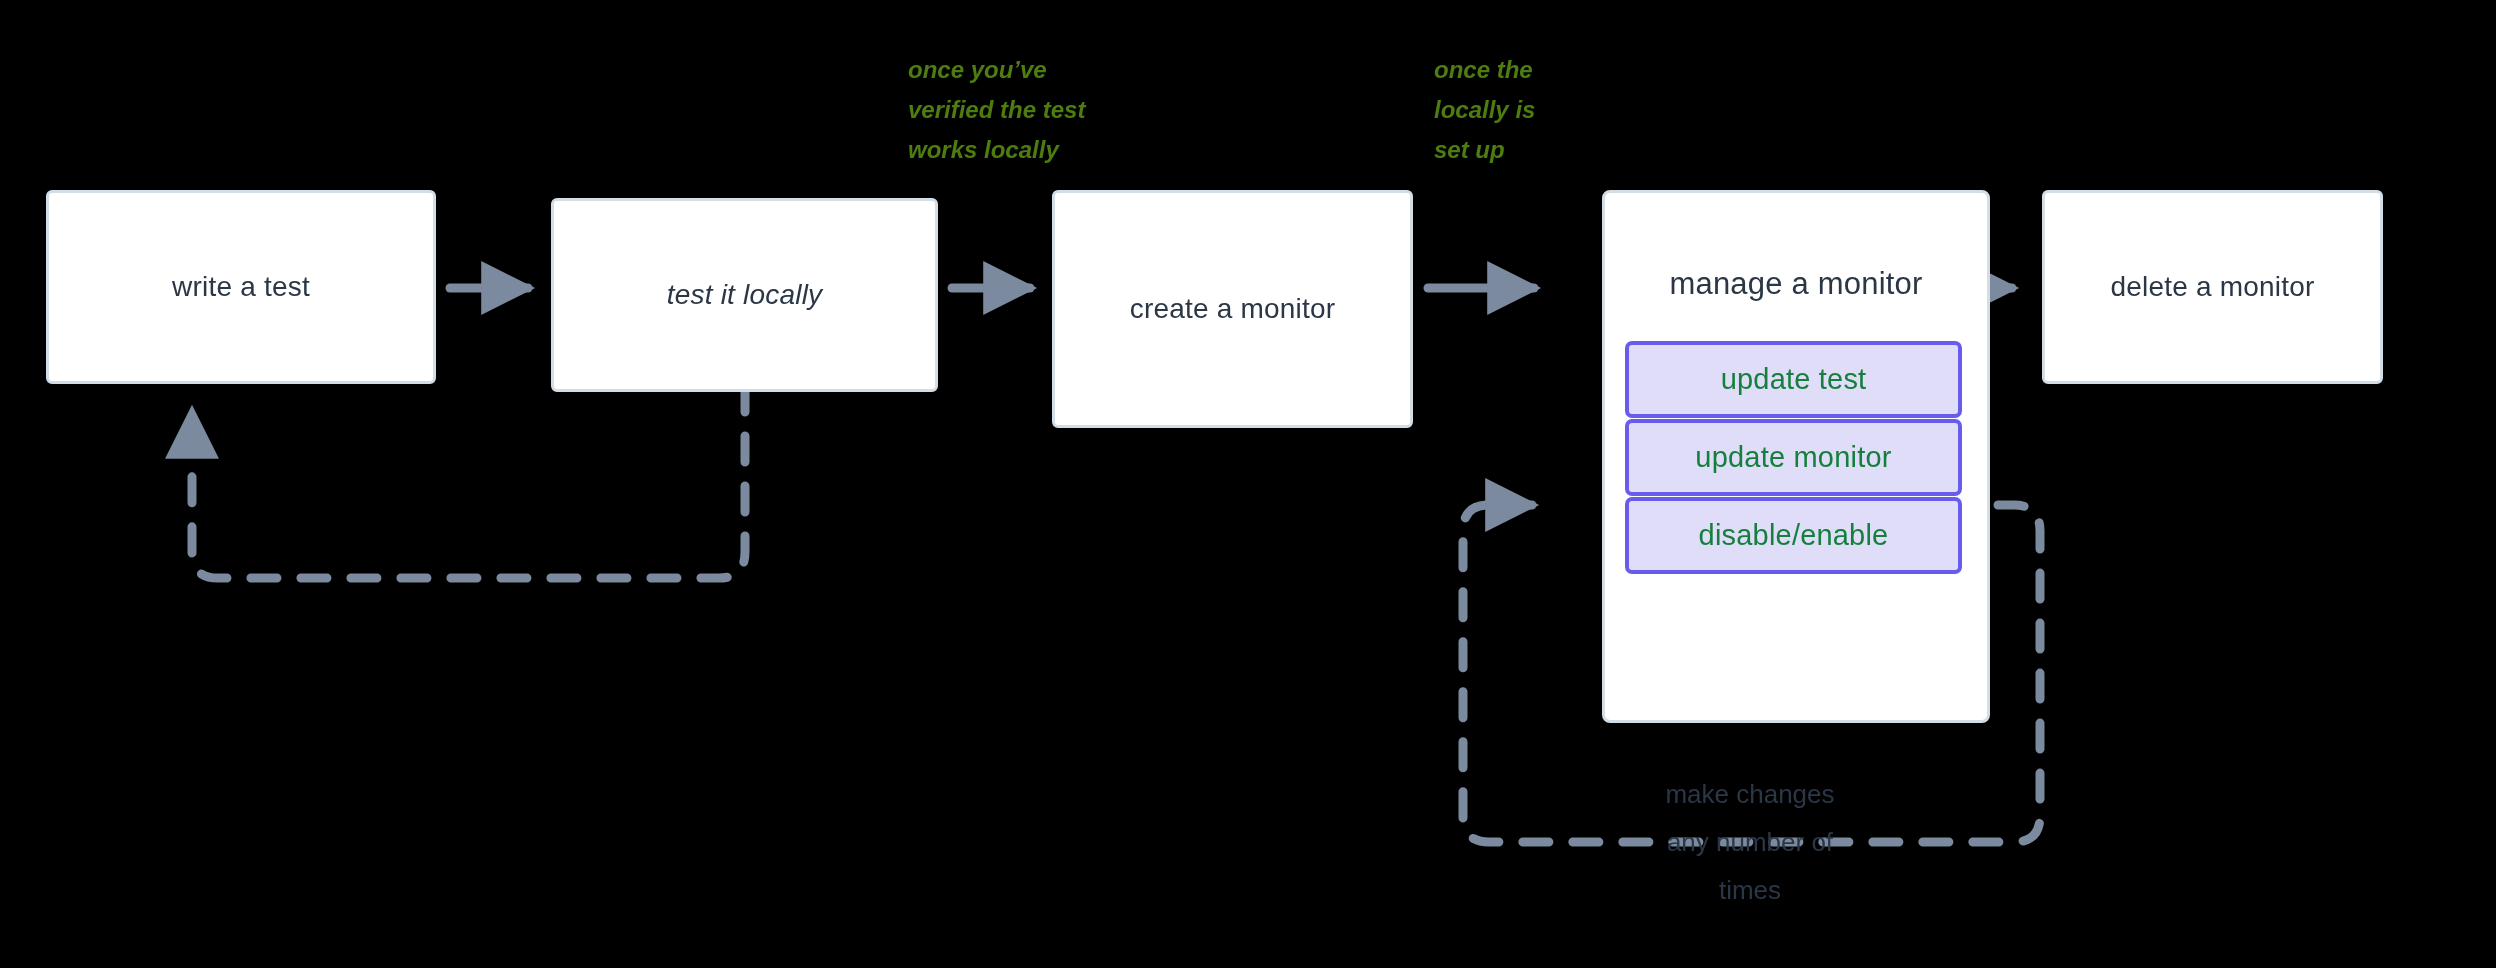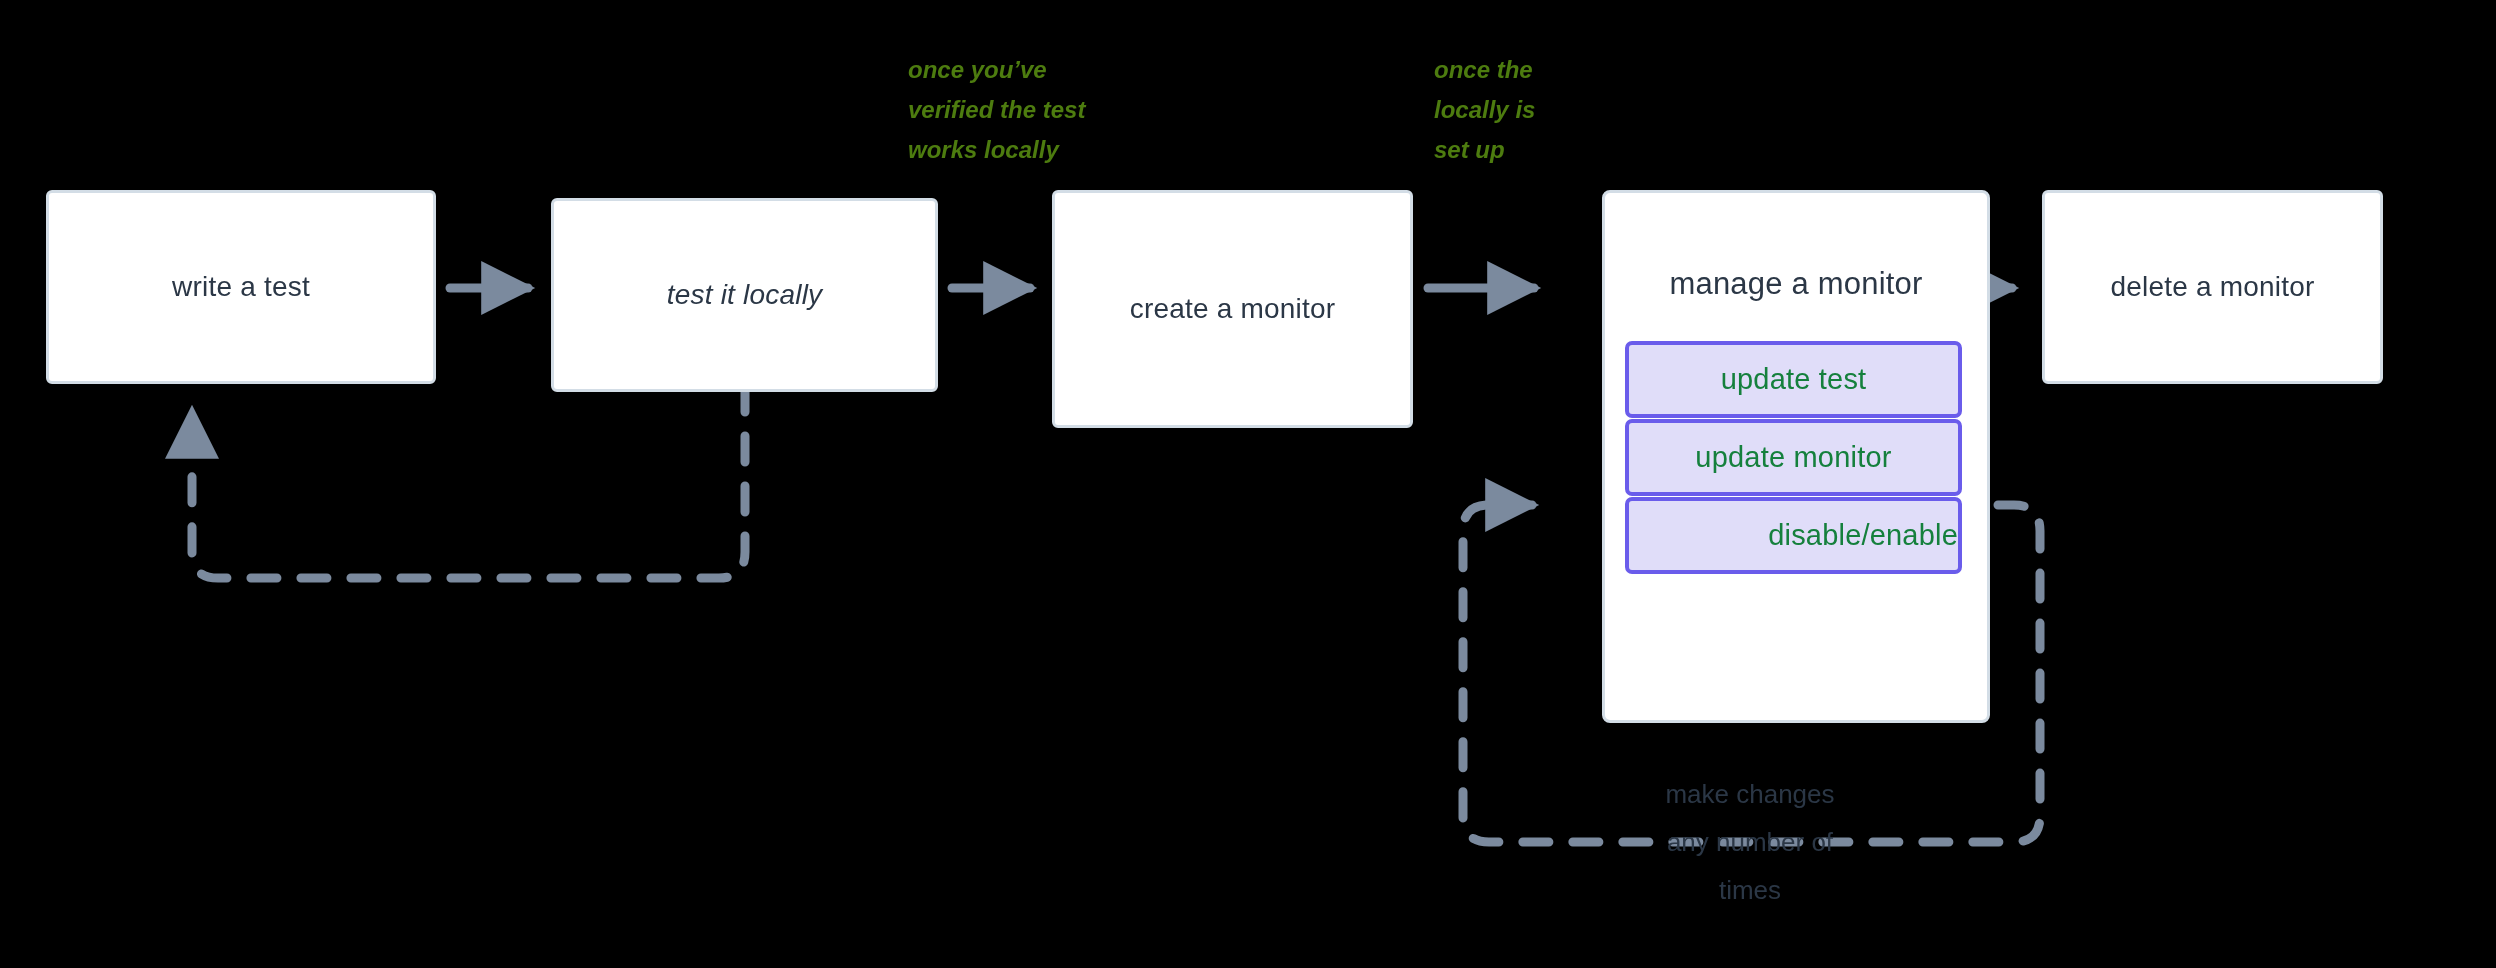--- a/index.html
+++ b/index.html
@@ -85,21 +85,21 @@
     border-radius: 7px;
     display: flex;
     align-items: center;
     justify-content: center;
     color: #15803d;
     font-size: 29px;
     letter-spacing: 0.2px;
   }
   .subnode-1 { top: 148px; }
   .subnode-2 { top: 226px; }
-  .subnode-3 { top: 304px; justify-content: flex-end; }
+  .subnode-3 { top: 304px; }
 
   
   .edge-note {
     position: absolute;
     color: #4d7c0f;
     font-size: 24px;
     font-style: italic;
     font-weight: 700;
     line-height: 40px;
     white-space: pre-line;

